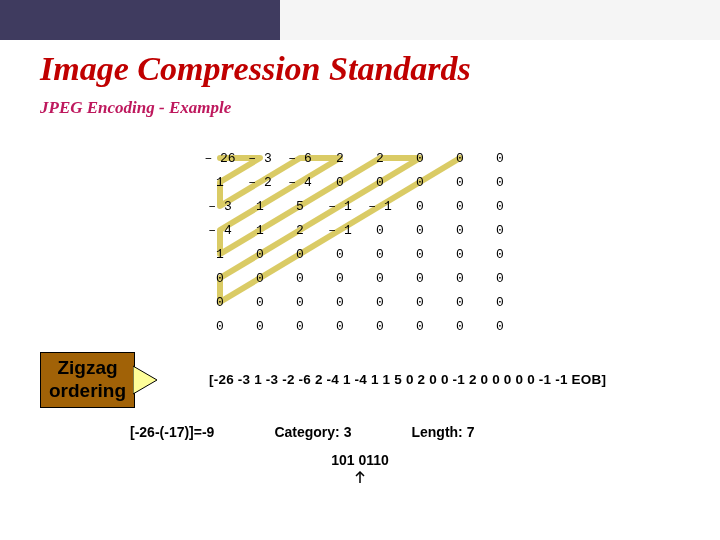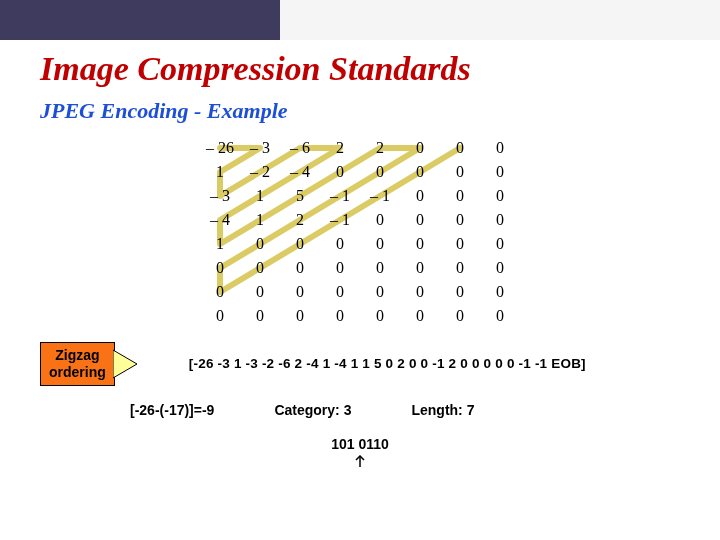--- a/index.html
+++ b/index.html
@@ -23,63 +23,63 @@
     font-style: italic;
     font-weight: bold;
     color: #c00000;
     font-size: 34px;
     margin-bottom: 10px;
   }
   .subtitle {
     font-family: Georgia, 'Times New Roman', serif;
     font-style: italic;
     font-weight: bold;
-    color: #1d4ed8;
-    font-size: 22px;
-    margin-bottom: 12px;
+    color: #be185d;
+    font-size: 17px;
+    margin-bottom: 28px;
   }
   .matrix-wrap {
     position: relative;
     width: 320px;
     margin: 0 auto 14px auto;
   }
   .zigzag-svg {
     position: absolute;
     top: 0; left: 0;
     z-index: 0;
   }
   .matrix {
     position: relative;
     z-index: 1;
     border-collapse: collapse;
-    font-family: Liberation Serif, serif;
-    font-size: 16px;
+    font-family: Liberation Mono, monospace;
+    font-size: 13px;
   }
   .matrix td {
     width: 40px;
     height: 24px;
     text-align: center;
     vertical-align: middle;
   }
   .row-below {
     display: flex;
     align-items: center;
     gap: 18px;
     margin-bottom: 16px;
   }
   .zigzag-box {
     position: relative;
     display: flex;
     align-items: center;
   }
   .zigzag-label {
-    background: #f97316;
+    background: #a16207;
     border: 1px solid #000;
     padding: 4px 8px;
-    font-size: 14px;
+    font-size: 19px;
     font-weight: bold;
     text-align: center;
     line-height: 1.2;
   }
   .arrow-svg { margin-left: -2px; }
   .sequence {
     font-size: 13.5px;
     font-weight: bold;
     font-family: Verdana, sans-serif;
     letter-spacing: 0.2px;
@@ -99,21 +99,21 @@
     margin-left: 70px;
     margin-bottom: 10px;
     padding-left: 20px;
   }
   .bits-block {
     text-align: center;
     font-size: 14px;
     font-weight: bold;
     position: relative;
     width: 200px;
-    margin: 18px auto;
+    margin: 12px auto;
   }
   .bits1 { margin-bottom: 2px; }
   .bits2 { margin-top: 10px; }
   .up-arrow {
     width: 12px; height: 12px;
     margin: 0 auto;
   }
 </style>
 </head>
 <body>

